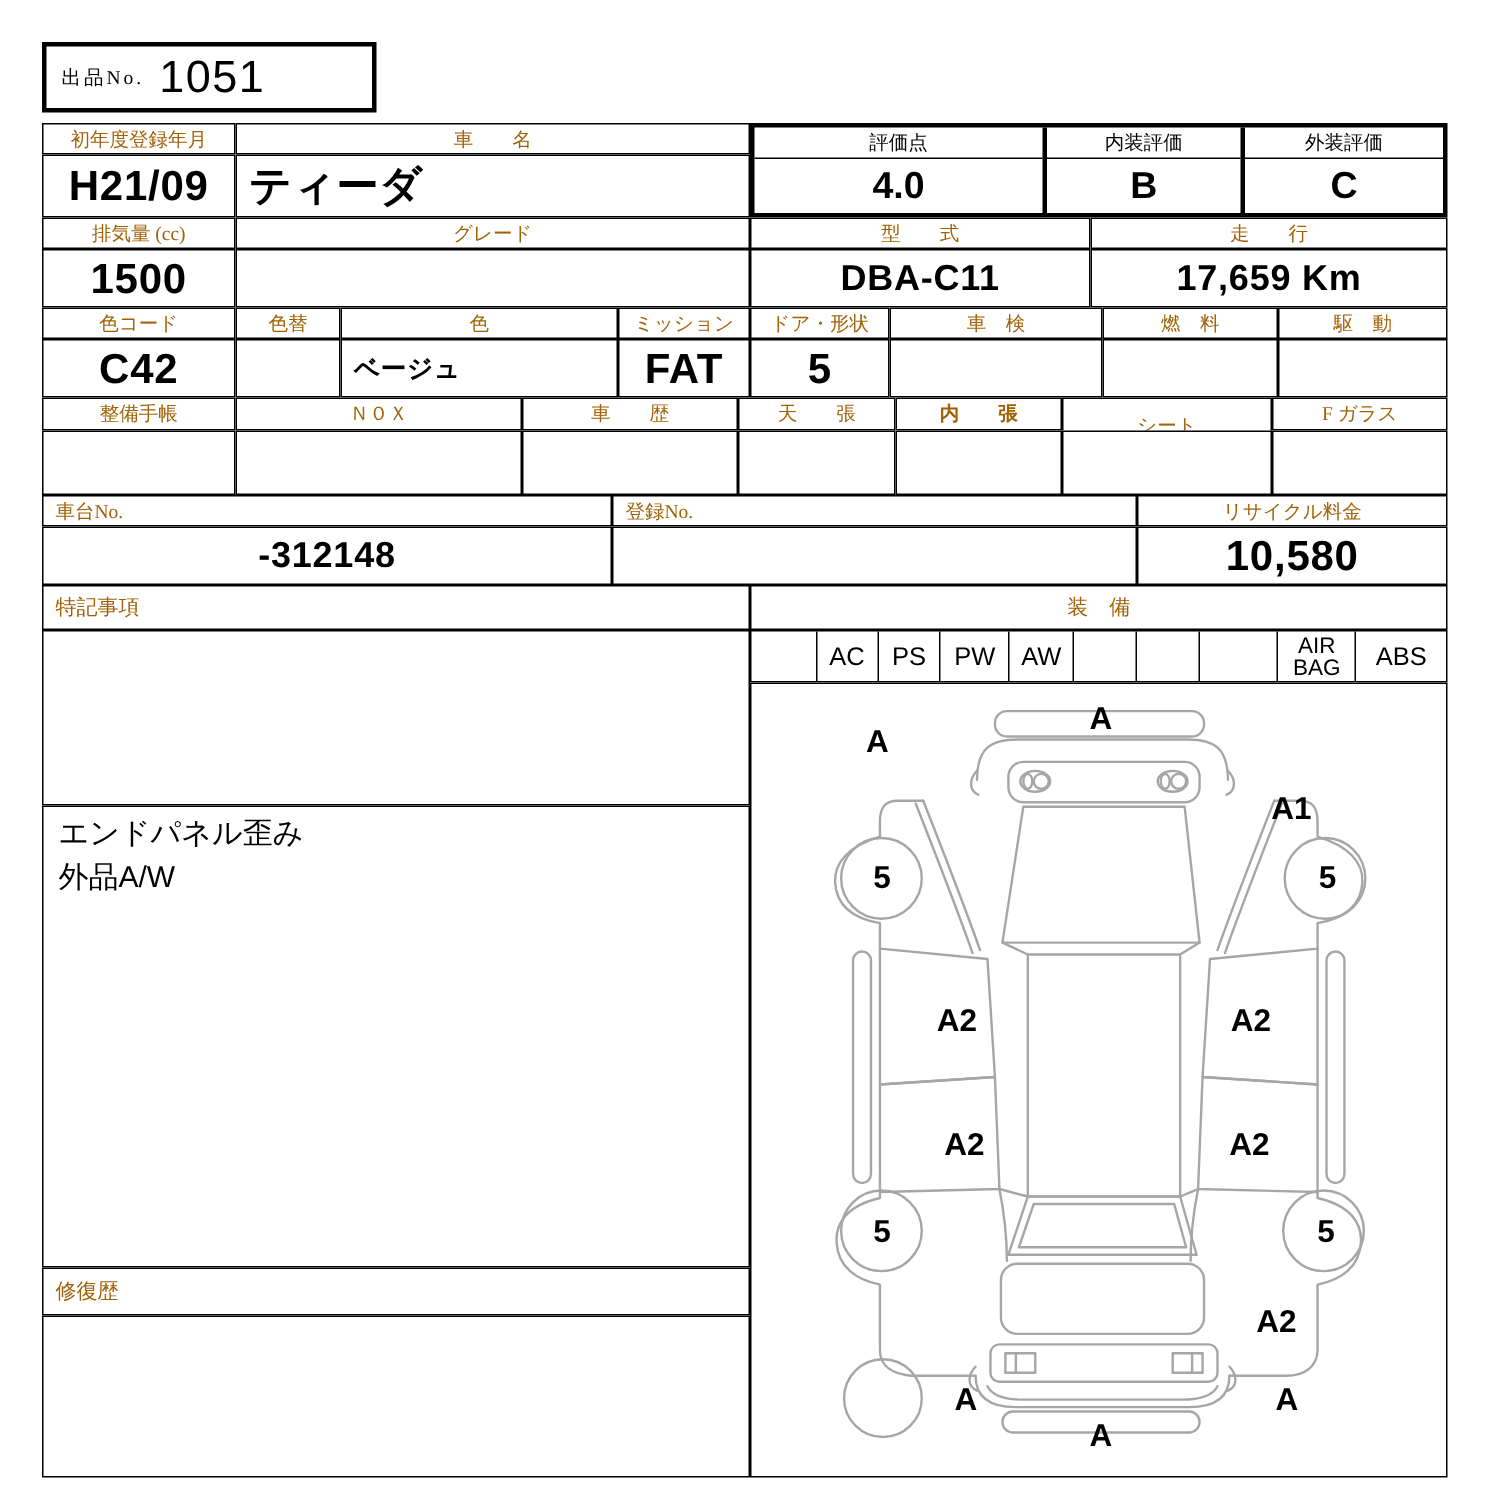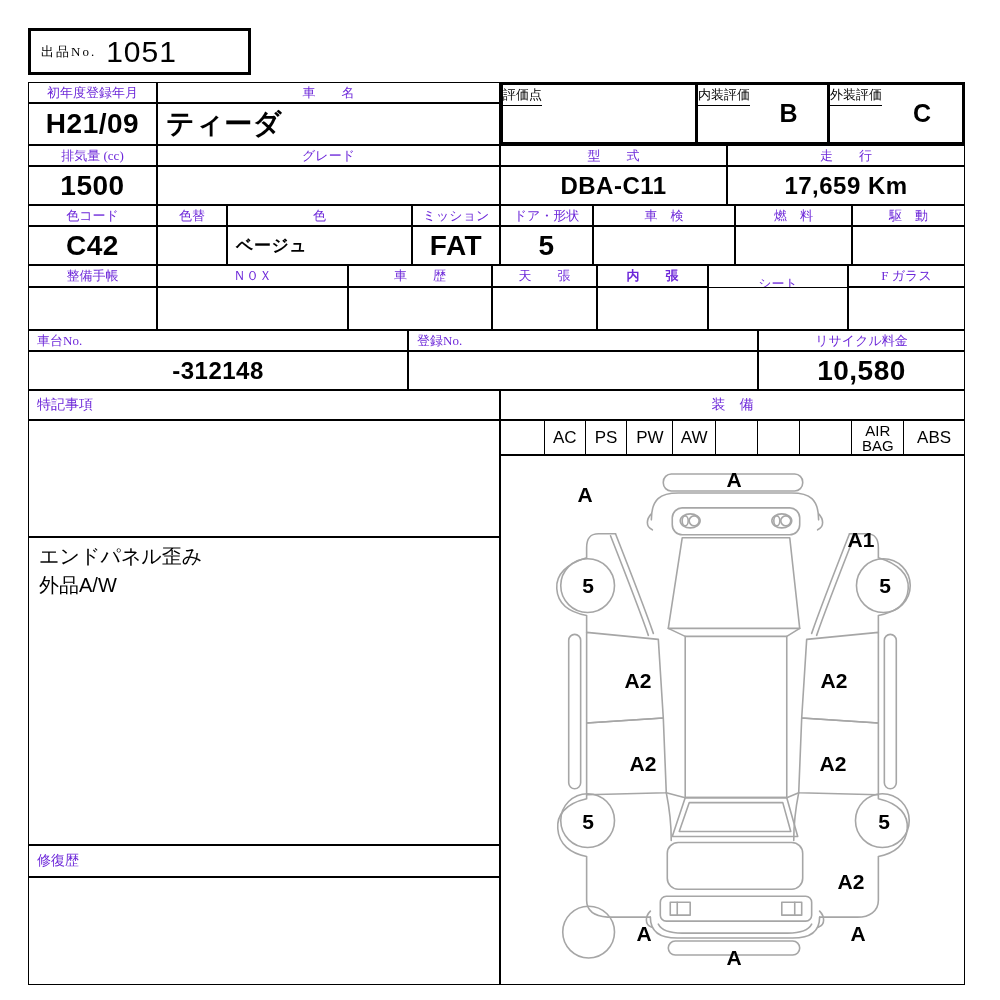--- a/index.html
+++ b/index.html
@@ -1,35 +1,35 @@
 <!DOCTYPE html>
 <html><head>
 <meta charset="utf-8">
 <style>
   html,body{margin:0;padding:0;background:#fff}
   body{width:1000px;height:1000px;position:relative;color:#000;
        font-family:"Liberation Sans","DejaVu Sans",sans-serif;}
   .cell{position:absolute;box-sizing:border-box;border:1px solid #000;background:#fff;
         display:flex;align-items:center;justify-content:center;overflow:hidden}
-  .hd{font-family:"Liberation Serif","DejaVu Serif",serif;font-size:13px;color:#6d28d9}
+  .hd{font-family:"Liberation Serif","DejaVu Serif",serif;font-size:13px;color:#a16207}
   .hd.left{justify-content:flex-start;padding-left:8px}
   .hd.boldlbl{font-weight:700}
   .vl{font-weight:700;font-size:28px;letter-spacing:.5px}
   .vl.left{justify-content:flex-start;padding-left:8px}
   .vl.lg{font-size:24px}
   .vl.md{font-size:17px;justify-content:flex-start;padding-left:8px}
   
   .auction{position:absolute;left:28px;top:28px;width:223px;height:47px;box-sizing:border-box;
            border:3px solid #000;display:flex;align-items:center;padding-left:10px;gap:10px}
   .auction .albl{font-family:"Liberation Serif","DejaVu Serif",serif;font-size:13px;letter-spacing:2px}
   .auction .aval{font-weight:400;font-size:30px;letter-spacing:1px}
   
   .eval{position:absolute;left:500px;top:82px;width:465px;height:63px;box-sizing:border-box;
         border:3px solid #000;display:flex;background:#fff}
-  .eval .col{box-sizing:border-box;display:flex;flex-direction:row}
+  .eval .col{box-sizing:border-box;display:flex;flex-direction:column}
   .eval .col+.col{border-left:3px solid #000}
   .eval .ehd{height:20px;border-bottom:1px solid #000;display:flex;align-items:center;justify-content:center;
              font-family:"Liberation Serif","DejaVu Serif",serif;font-size:13px}
   .eval .evl{flex:1;display:flex;align-items:center;justify-content:center;font-weight:700;font-size:25px}
   
   .equip{position:absolute;left:500px;top:420px;width:465px;height:35px;box-sizing:border-box;
          border:1px solid #000;display:flex;background:#fff}
   .equip .ec{box-sizing:border-box;border-right:1px solid #000;display:flex;align-items:center;
              justify-content:center;font-size:17px;text-align:center}
   .equip .ec:last-child{border-right:none}
@@ -53,20 +53,21 @@
 </div>
 
 <div class="cell hd" style="left:28px;top:82px;width:129px;height:21px">初年度登録年月</div>
 <div class="cell hd" style="left:157px;top:82px;width:343px;height:21px">車　　名</div>
 <div class="cell vl" style="left:28px;top:103px;width:129px;height:42px">H21/09</div>
 <div class="cell vl left" style="left:157px;top:103px;width:343px;height:42px">ティーダ</div>
 
 <div class="eval">
   <div class="col" style="width:192px">
     <div class="ehd">評価点</div>
+    <div class="evl">4.0</div>
   </div>
   <div class="col" style="width:132px">
     <div class="ehd">内装評価</div>
     <div class="evl">B</div>
   </div>
   <div class="col" style="width:135px">
     <div class="ehd">外装評価</div>
     <div class="evl">C</div>
   </div>
 </div>

